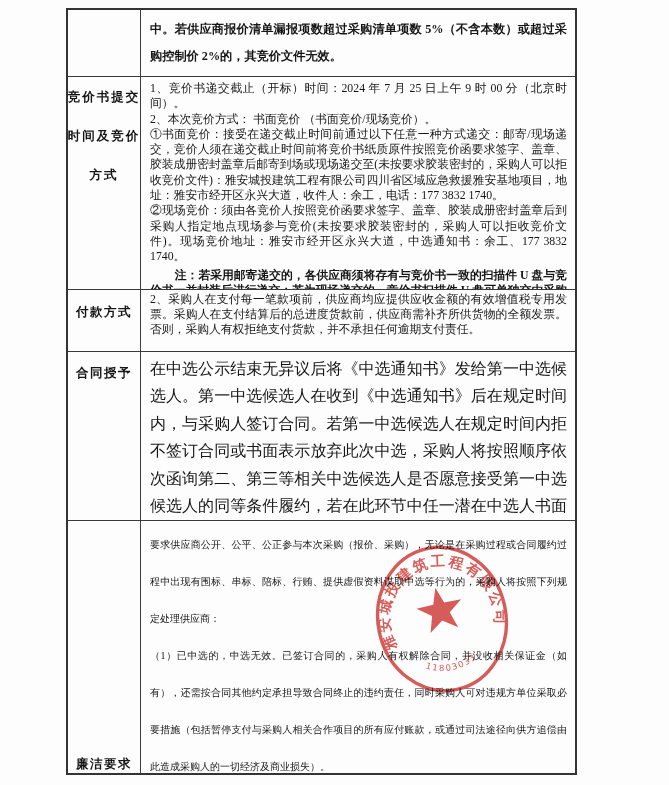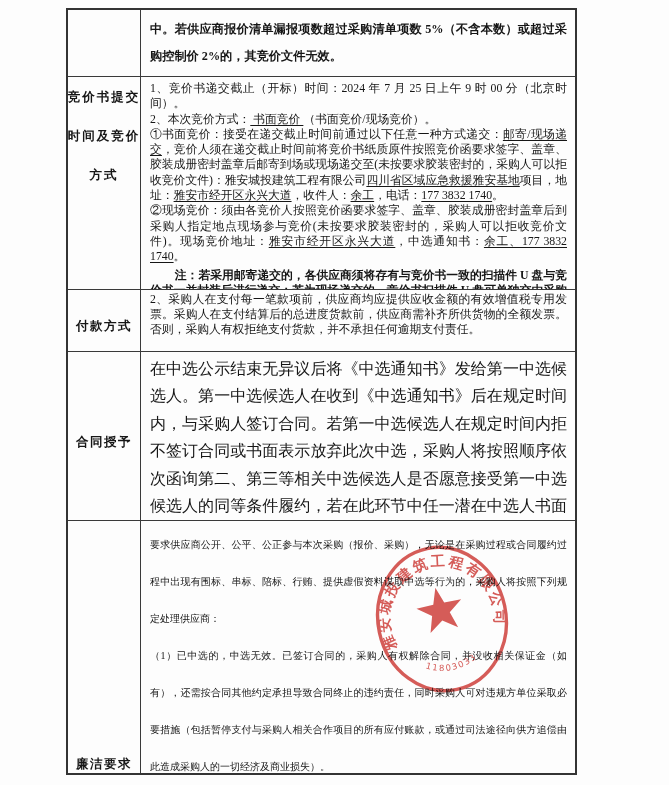--- a/index.html
+++ b/index.html
@@ -15,35 +15,35 @@
   }
   .t-row{display:flex;border-top:1.4px solid #3a3a3a;box-sizing:border-box;overflow:hidden;}
   .t-row:first-child{border-top:none;}
   .r1{height:66px;justify-content:space-between;} .r2{height:213px;} .r3{height:62px;} .r4{height:169px;} .r5{height:253px;}
   .cell-label{
     flex:0 0 73px;width:73px;border-right:1.4px solid #3a3a3a;box-sizing:border-box;
     display:flex;flex-direction:column;align-items:center;
     font-size:12.5px;font-weight:bold;letter-spacing:1.5px;overflow:hidden;
   }
   .r2 .cell-label{padding-top:7px;line-height:27px;letter-spacing:2px;gap:12px;}
-  .r3 .cell-label{justify-content:flex-end;padding-bottom:16px;}
-  .r4 .cell-label{padding-top:13px;justify-content:center;}
+  .r3 .cell-label{justify-content:center;padding-bottom:16px;}
+  .r4 .cell-label{padding-top:13px;}
   .r5 .cell-label{justify-content:flex-end;}
   .label-line{white-space:nowrap;}
   .cell-content{
     flex:1;min-width:0;box-sizing:border-box;overflow:hidden;
     padding:4px 8px 0 9px;text-align:justify;font-size:11.8px;
   }
   .cell-content p{margin:0;}
   .r1 .cell-content{font-weight:bold;font-size:12.2px;line-height:27px;padding-top:6px;}
   .r2 .cell-content{line-height:15.3px;}
   .r3 .cell-content{line-height:15px;padding-top:2px;}
   .r4 .cell-content{font-size:16px;line-height:27.4px;padding-top:3px;}
   .r5 .cell-content{font-size:10px;line-height:37px;padding-top:5px;}
-  .u{text-decoration:underline;text-decoration-thickness:1px;text-underline-offset:2px;}
+  .u{text-decoration-thickness:1px;text-underline-offset:2px;}
   .b{font-weight:bold;}
   p.note{text-indent:2.1em;margin-top:3px;}
   .stamp{
     position:absolute;left:370px;top:543px;width:146px;height:158px;
     mix-blend-mode:multiply;opacity:.85;pointer-events:none;
   }
 </style>
 </head>
 <body>
 

